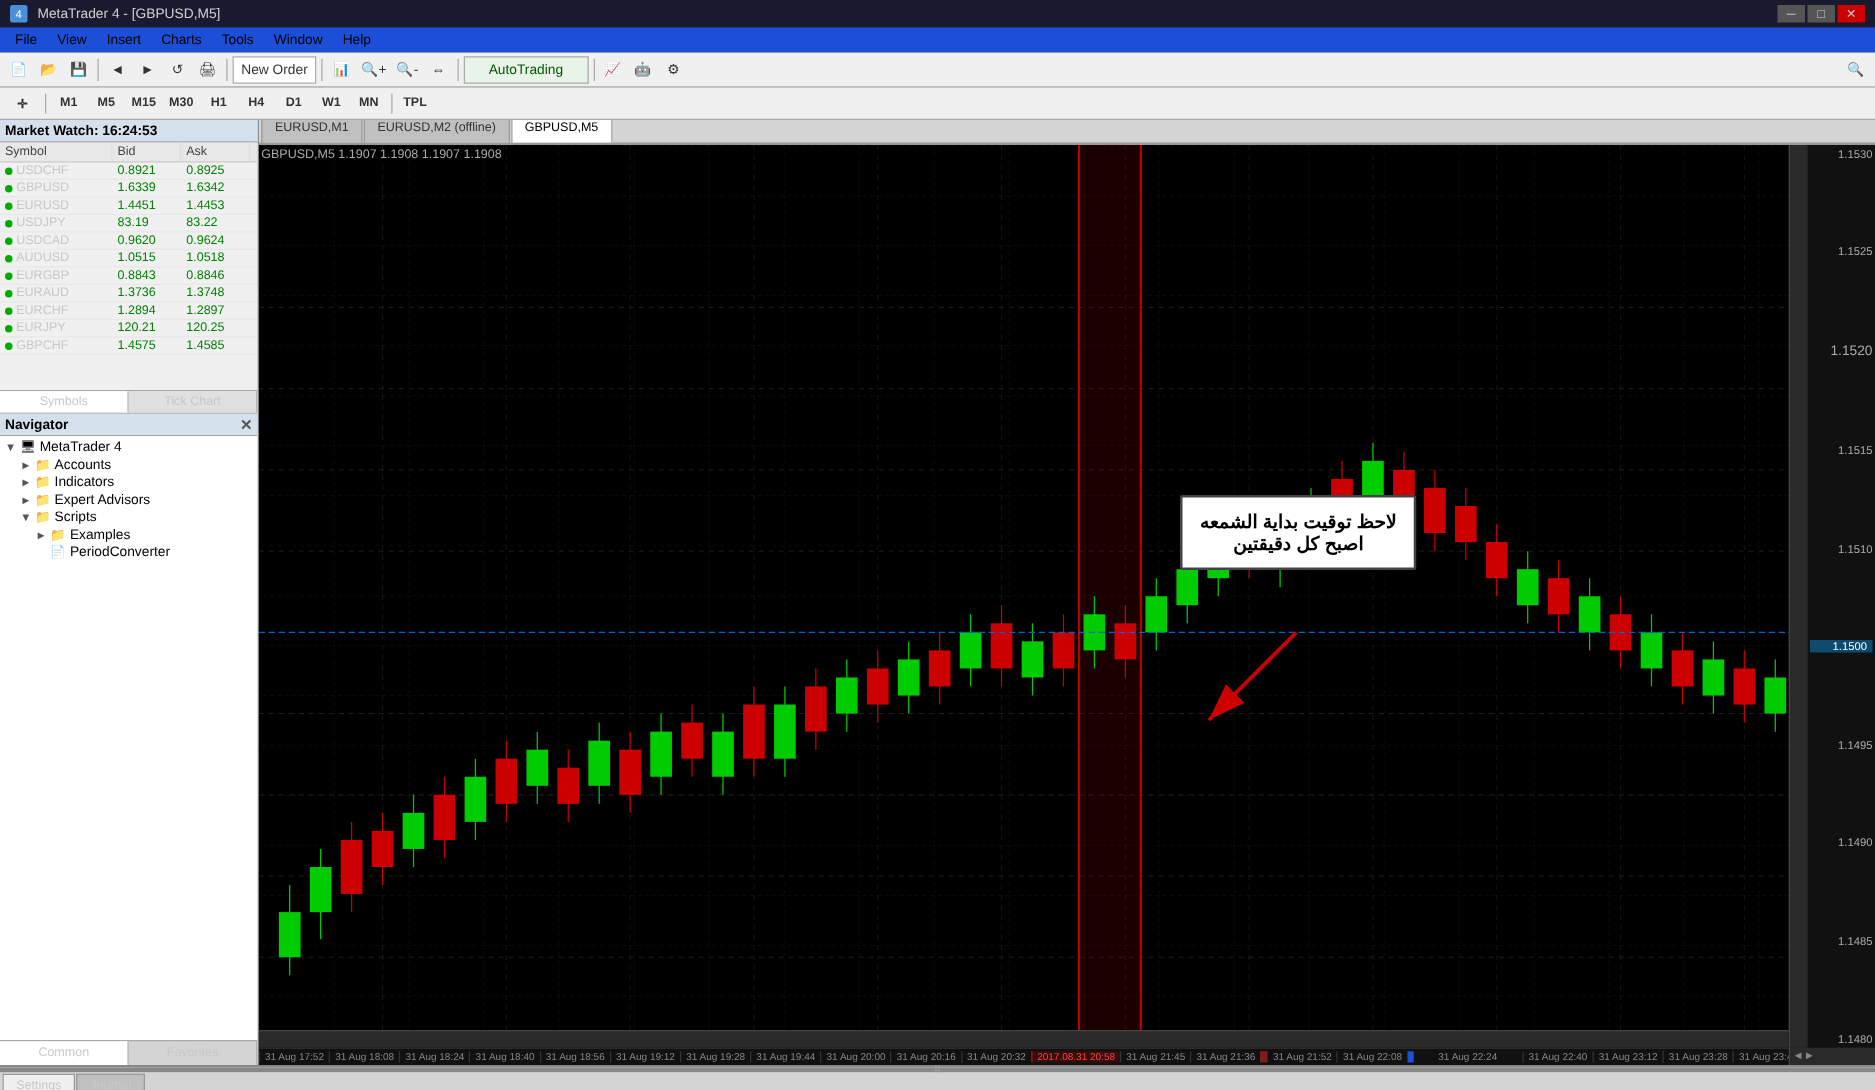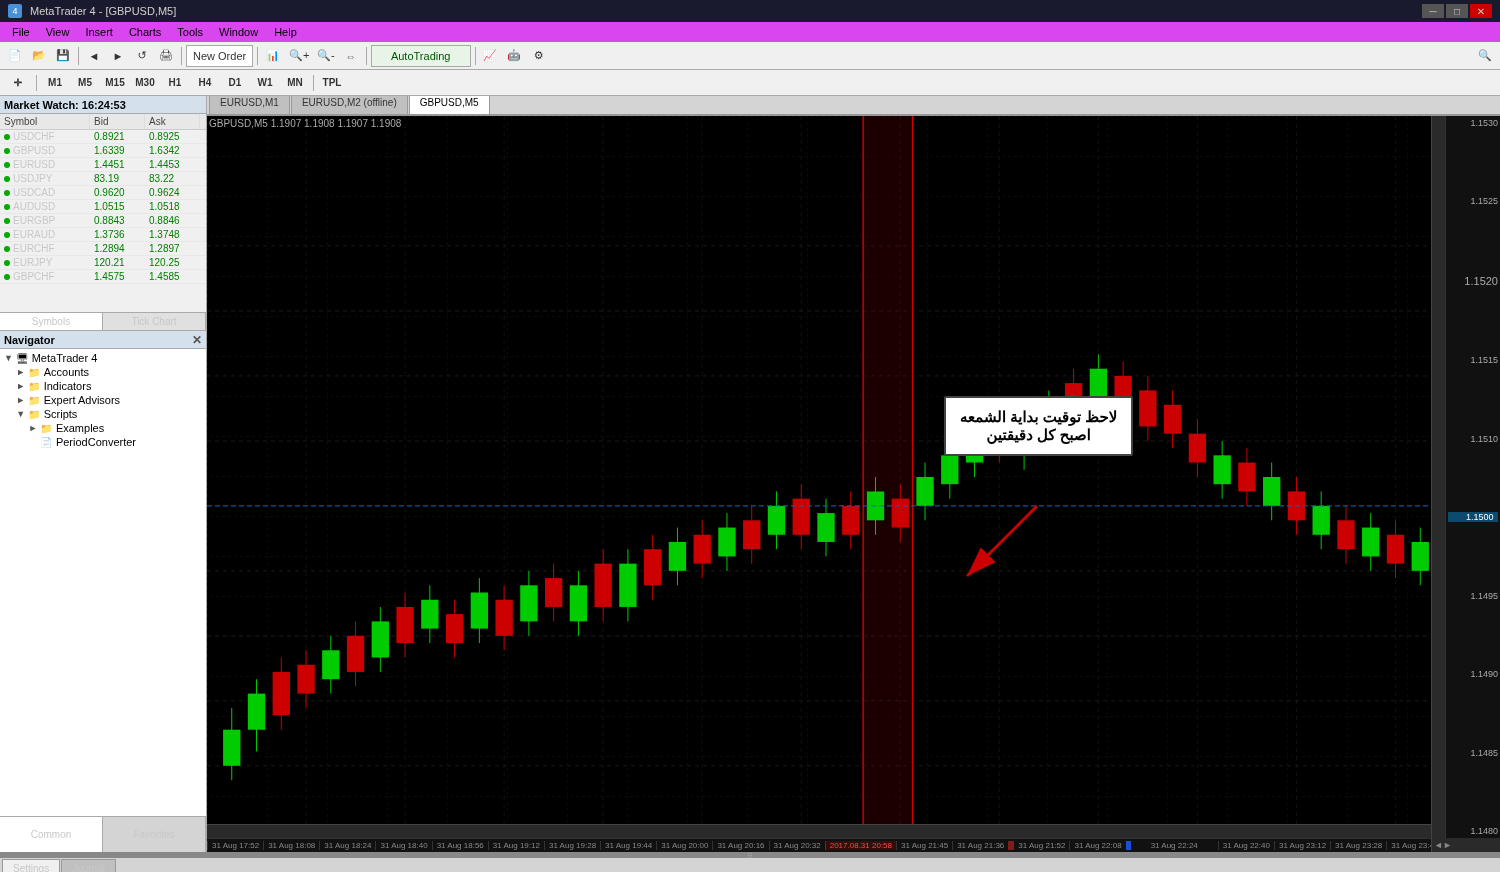--- a/index.html
+++ b/index.html
@@ -7,21 +7,21 @@
 
     
     .title-bar { height: 22px; background: #1a1a2e; display: flex; align-items: center; justify-content: space-between; padding: 0 8px; color: #d0d0d0; font-size: 11px; }
     .title-bar-left { display: flex; align-items: center; gap: 8px; }
     .title-bar-icon { width: 14px; height: 14px; background: #4a90d9; border-radius: 2px; font-size: 9px; display: flex; align-items: center; justify-content: center; color: white; }
     .title-bar-controls { display: flex; gap: 2px; }
     .title-btn { width: 22px; height: 14px; border: none; background: #555; color: #ccc; font-size: 10px; cursor: pointer; display: flex; align-items: center; justify-content: center; }
     .title-btn.close { background: #c00; }
 
     
-    .menu-bar { height: 20px; background: #d946ef; display: flex; align-items: center; padding: 0 4px; color: #000; font-size: 11px; }
+    .menu-bar { height: 20px; background: #1d4ed8; display: flex; align-items: center; padding: 0 4px; color: #000; font-size: 11px; }
     .menu-item { padding: 2px 8px; cursor: pointer; }
 
     
     .toolbar { height: 28px; background: #f0f0f0; display: flex; align-items: center; padding: 0 4px; gap: 2px; border-bottom: 1px solid #aaa; }
     .tb-btn { height: 22px; min-width: 22px; border: 1px solid transparent; background: transparent; cursor: pointer; display: flex; align-items: center; justify-content: center; font-size: 11px; color: #333; padding: 0 2px; }
     .tb-separator { width: 1px; height: 18px; background: #aaa; margin: 0 2px; }
     .tb-btn-text { font-size: 11px; padding: 0 6px; border: 1px solid #aaa; background: #fff; height: 22px; }
 
     
     .toolbar2 { height: 26px; background: #f0f0f0; display: flex; align-items: center; padding: 0 4px; gap: 2px; border-bottom: 1px solid #aaa; }
@@ -71,21 +71,21 @@
 
     
     .chart-info-bar { position: absolute; top: 2px; left: 2px; font-size: 10px; color: #aaa; z-index: 10; }
 
     
     .bottom-section { height: 230px; background: #f0f0f0; border-top: 2px solid #888; display: flex; flex-direction: column; }
     .bottom-tabs { height: 20px; display: flex; align-items: flex-end; gap: 1px; padding: 0 2px; background: #d4d4d4; border-bottom: 1px solid #999; }
     .bottom-tab { height: 18px; padding: 0 10px; font-size: 10px; cursor: pointer; background: #c0c0c0; border: 1px solid #999; border-bottom: none; display: flex; align-items: center; }
     .bottom-tab.active { background: #f0f0f0; }
 
-    .nav-bottom-tabs { height: 36px; display: flex; background: #d4d4d4; border-top: 1px solid #aaa; }
+    .nav-bottom-tabs { height: 20px; display: flex; background: #d4d4d4; border-top: 1px solid #aaa; }
     .nav-tab { flex: 1; display: flex; align-items: center; justify-content: center; font-size: 10px; cursor: pointer; border-right: 1px solid #aaa; }
     .nav-tab.active { background: #fff; }
   </style>
 </head>
 <body>
 
 <div class="title-bar">
   <div class="title-bar-left">
     <div class="title-bar-icon">4</div>
     <span>MetaTrader 4 - [GBPUSD,M5]</span>

